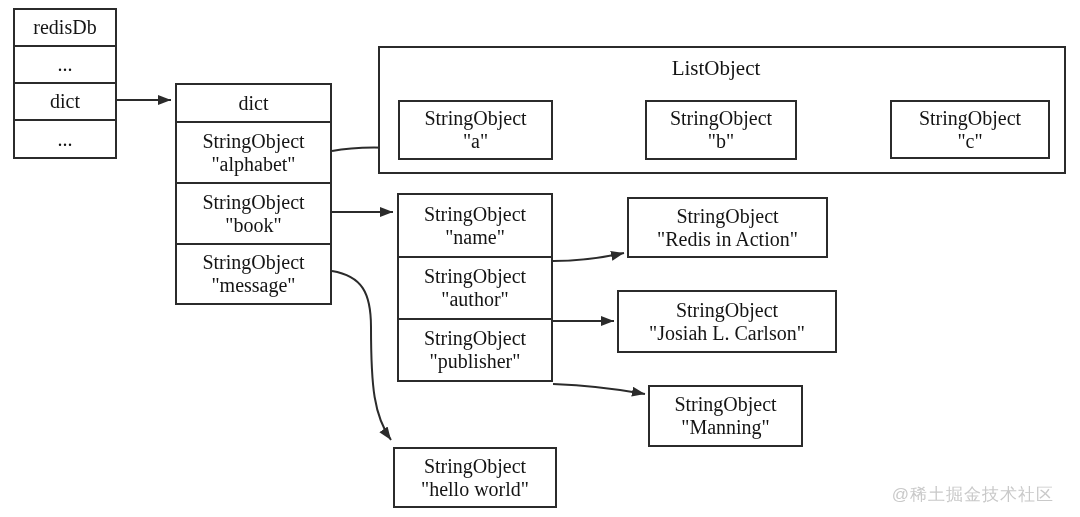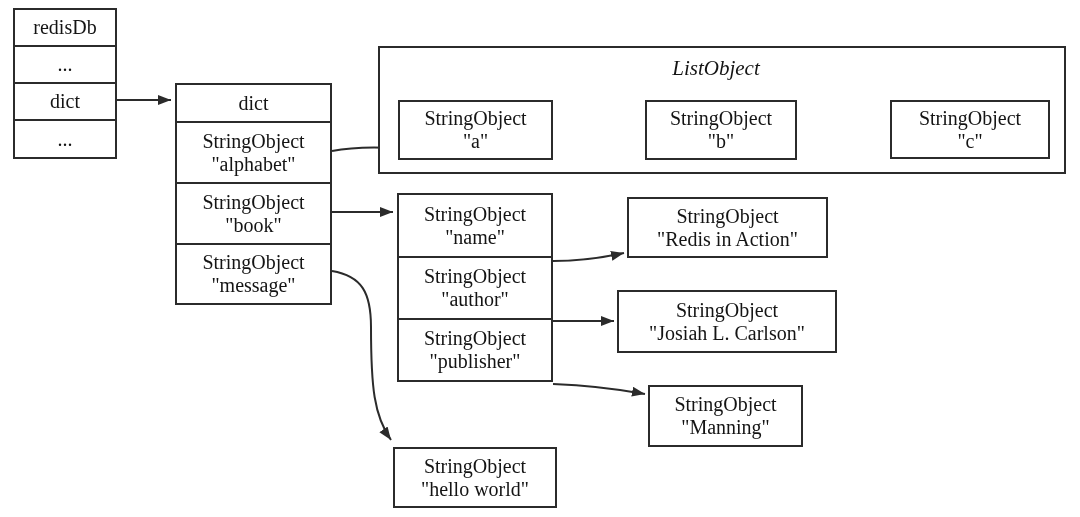--- a/index.html
+++ b/index.html
@@ -59,21 +59,20 @@
     position: absolute;
     border: 2px solid var(--line);
     background: var(--bg);
   }
   .group-title {
     position: absolute;
     left: 0; right: 12px;
     top: 8px;
     text-align: center;
     font-size: 21px;
-    font-style: italic;
   }
   .watermark {
     position: absolute;
     right: 26px;
     bottom: 11px;
     font-size: 17px;
     letter-spacing: 1px;
     color: var(--wm);
     font-family: "Liberation Sans", "DejaVu Sans", sans-serif;
   }
@@ -177,14 +176,15 @@
   </div>
   <div class="node" style="left:648px; top:385px; width:155px; height:62px;">
     <span>StringObject</span>
     <span>"Manning"</span>
   </div>
   <div class="node" style="left:393px; top:447px; width:164px; height:61px;">
     <span>StringObject</span>
     <span>"hello world"</span>
   </div>
 
+  <div class="watermark">@稀土掘金技术社区</div>
 
 </div>
 
 </body></html>

